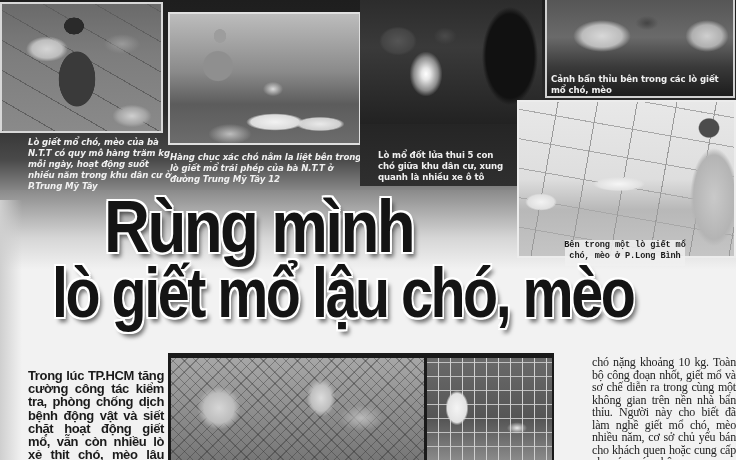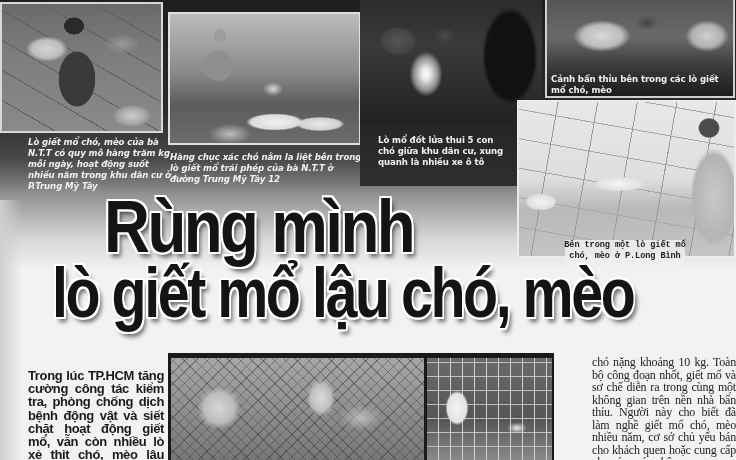--- a/index.html
+++ b/index.html
@@ -184,21 +184,21 @@
 
 <div class="photo" id="p2">
   <div class="img"></div>
 </div>
 <div class="caption" style="left:170px;top:152px;width:192px;font-style:italic;">Hàng chục xác chó nằm la liệt bên trong lò giết mổ trái phép của bà N.T.T ở đường Trung Mỹ Tây 12</div>
 
 <div class="photo" id="p3">
   <div class="img"></div>
 </div>
 <div id="p3-bottom"></div>
-<div class="caption" style="left:378px;top:135px;width:130px;">Lò mổ đốt lửa thui 5 con chó giữa khu dân cư, xung quanh là nhiều xe ô tô</div>
+<div class="caption" style="left:378px;top:150px;width:130px;">Lò mổ đốt lửa thui 5 con chó giữa khu dân cư, xung quanh là nhiều xe ô tô</div>
 
 <div class="photo" id="p4">
   <div class="img"></div>
   <div class="caption" style="left:4px;top:76px;width:170px;">Cảnh bẩn thỉu bên trong các lò giết mổ chó, mèo</div>
 </div>
 
 <div class="photo" id="p5">
   <div class="img"></div>
 </div>
 <div id="p5-cap-bg"></div>

